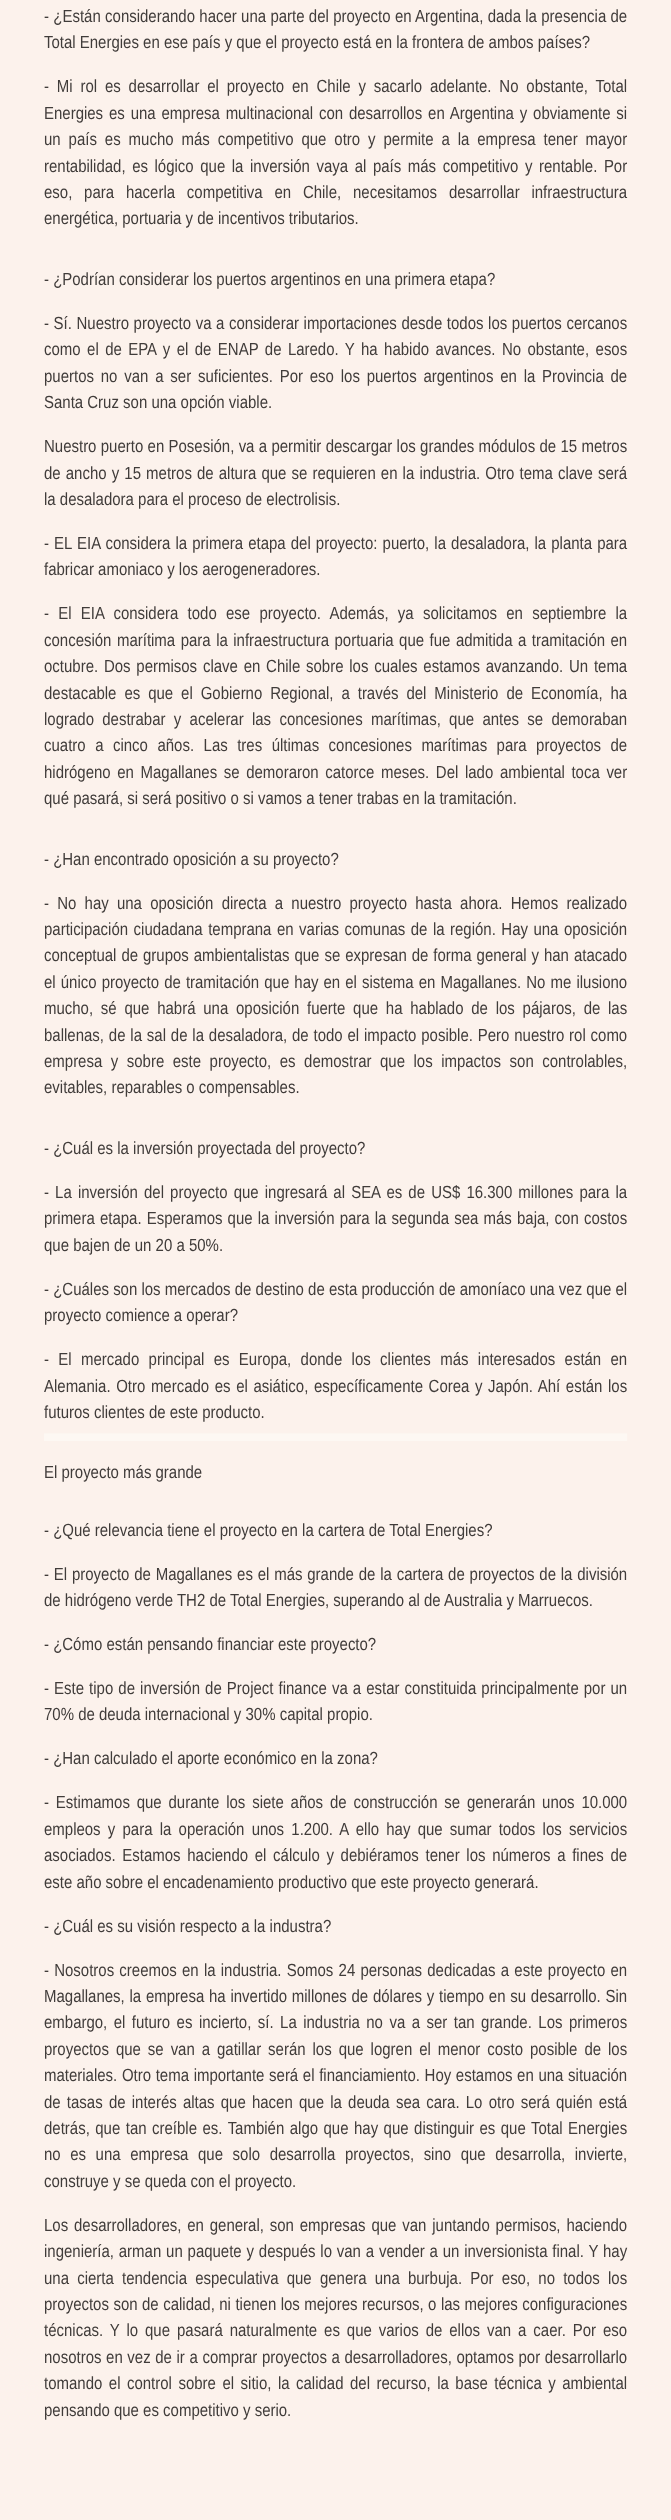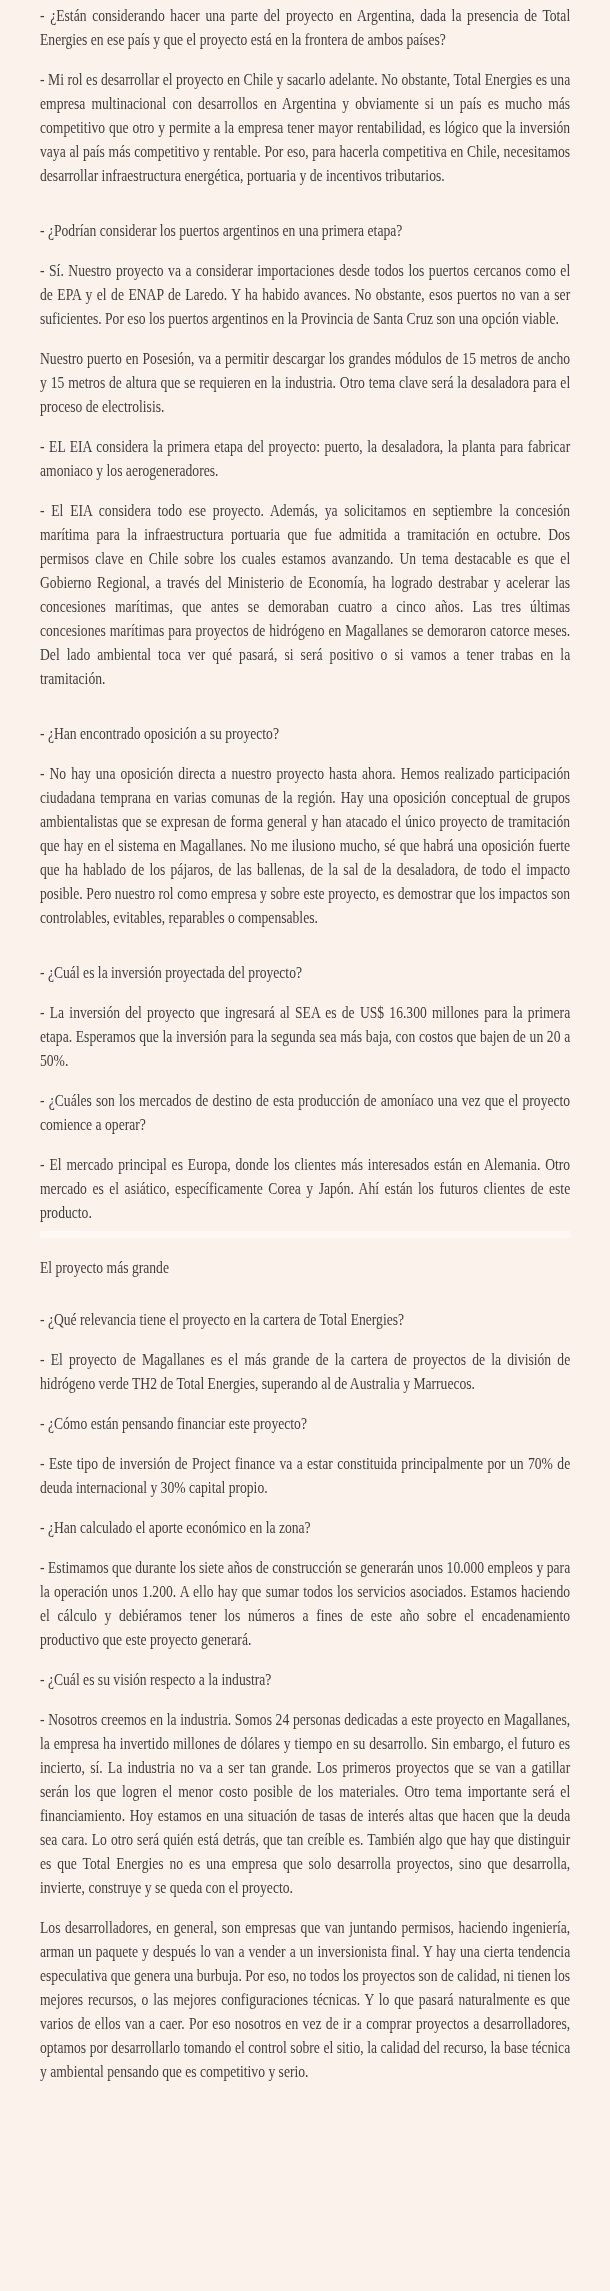--- a/index.html
+++ b/index.html
@@ -7,21 +7,20 @@
     padding: 0;
     overflow-x: hidden;
   }
   body {
     width: 610px;
     background: #fcf2ec;
     font-family: "Liberation Sans", sans-serif;
   }
   .article {
     padding: 4px 40px 46px 40px;
-    font-family: Liberation Serif, serif;
   }
   
   .article-inner {
     width: 623px;
     transform: scaleX(0.851);
     transform-origin: 0 0;
     color: #403c3a;
     font-size: 16px;
     line-height: 24px;
     text-align: justify;

